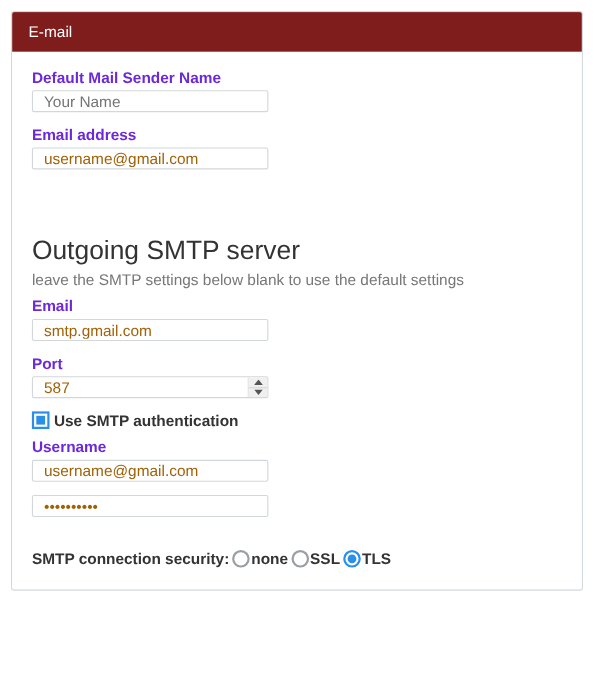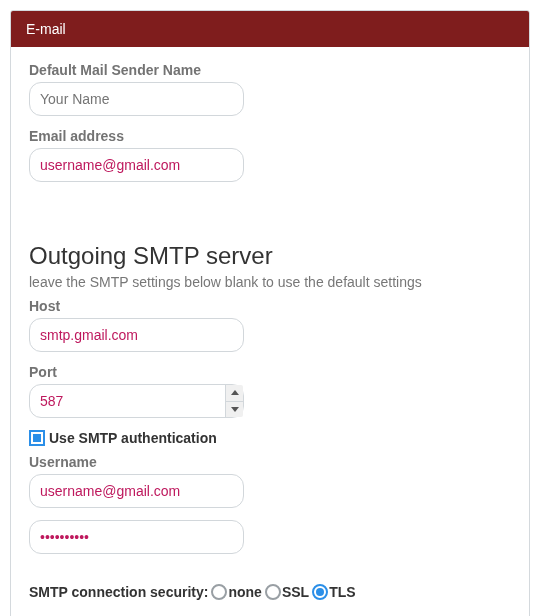--- a/index.html
+++ b/index.html
@@ -27,32 +27,32 @@
   }
   .panel-body {
     padding: 15px 18px 20px 18px;
   }
   .form-group {
     margin-bottom: 12px;
   }
   .form-label {
     display: block;
     font-weight: 700;
-    color: #737373;
+    color: #6d28d9;
     margin-bottom: 4px;
     font-size: 14px;
   }
   .form-input {
     width: 215px;
     padding: 6px 10px;
     font-size: 14px;
-    color: #be185d;
+    color: #a16207;
     border: 1px solid #d2d7db;
-    border-radius: 12px;
-    height: 34px;
+    border-radius: 2px;
+    height: 20px;
     background: #fff;
   }
   .form-input.number {
     padding-right: 36px;
   }
   .number-wrap {
     position: relative;
     width: 215px;
   }
   .spinner {
@@ -174,21 +174,21 @@
       <label class="form-label">Email address</label>
       <input type="text" class="form-input" value="username@gmail.com" style="">
     </div>
 
     <div class="gap"></div>
 
     <h2 class="section">Outgoing SMTP server</h2>
     <div class="section-hint">leave the SMTP settings below blank to use the default settings</div>
 
     <div class="form-group">
-      <label class="form-label">Host</label>
+      <label class="form-label">Email</label>
       <input type="text" class="form-input" value="smtp.gmail.com" style="">
     </div>
 
     <div class="form-group">
       <label class="form-label">Port</label>
       <div class="number-wrap">
         <input type="text" class="form-input number" value="587" style="">
         <div class="spinner">
           <div class="spinner-btn">
             <svg width="8" height="5" viewBox="0 0 8 5">

